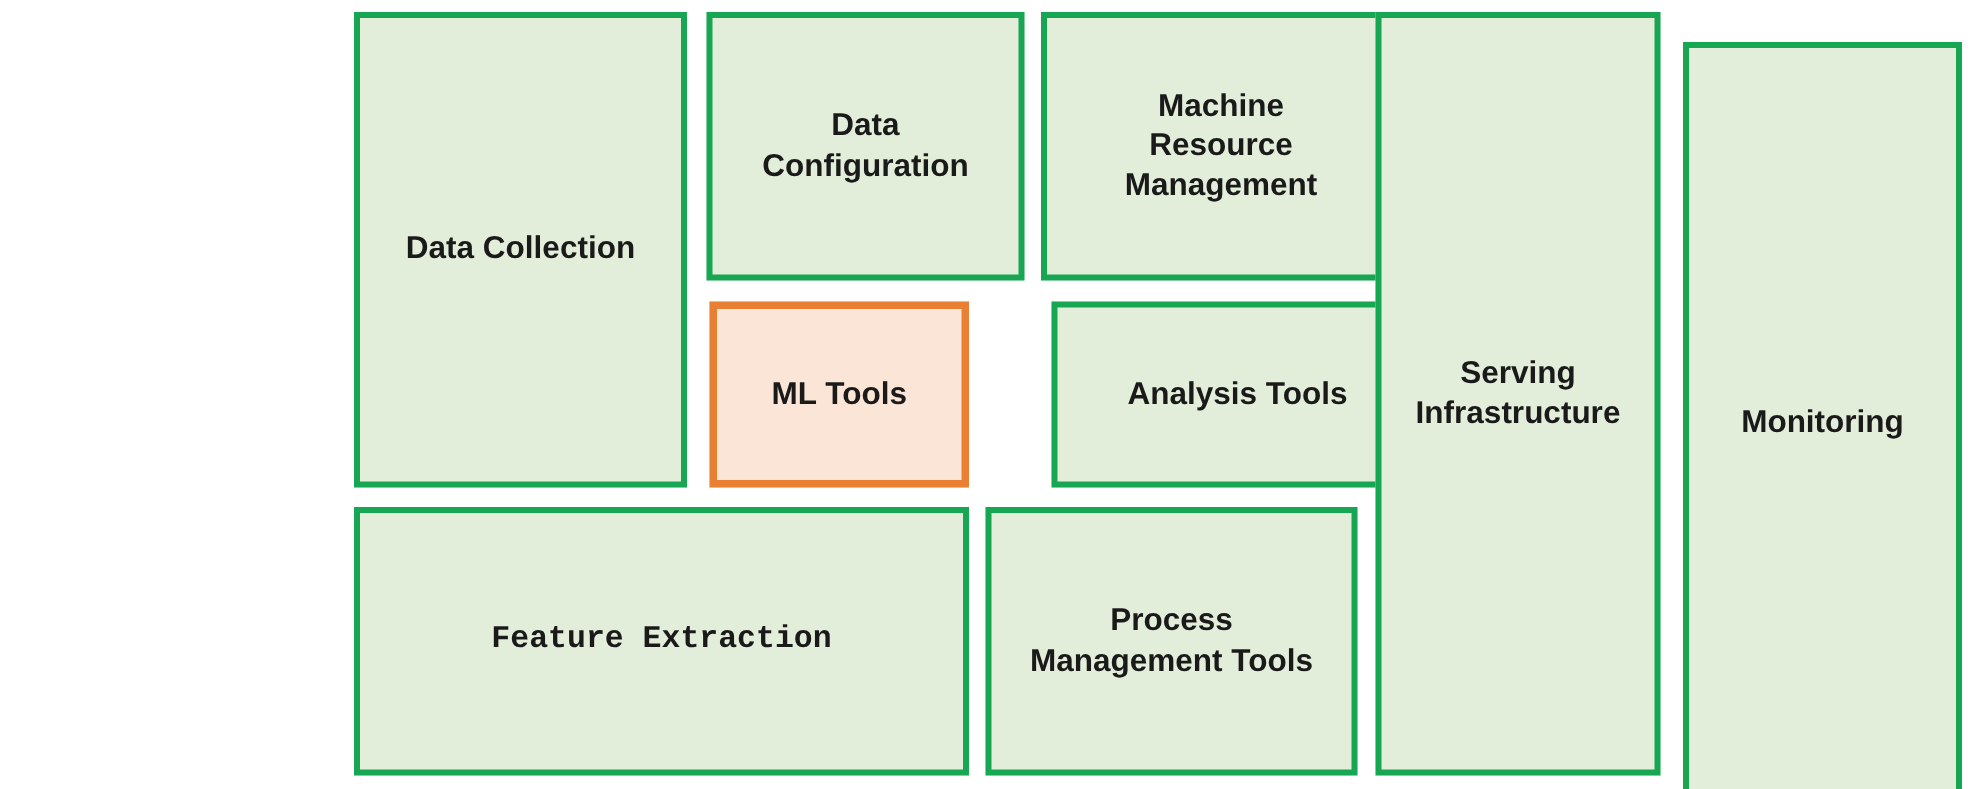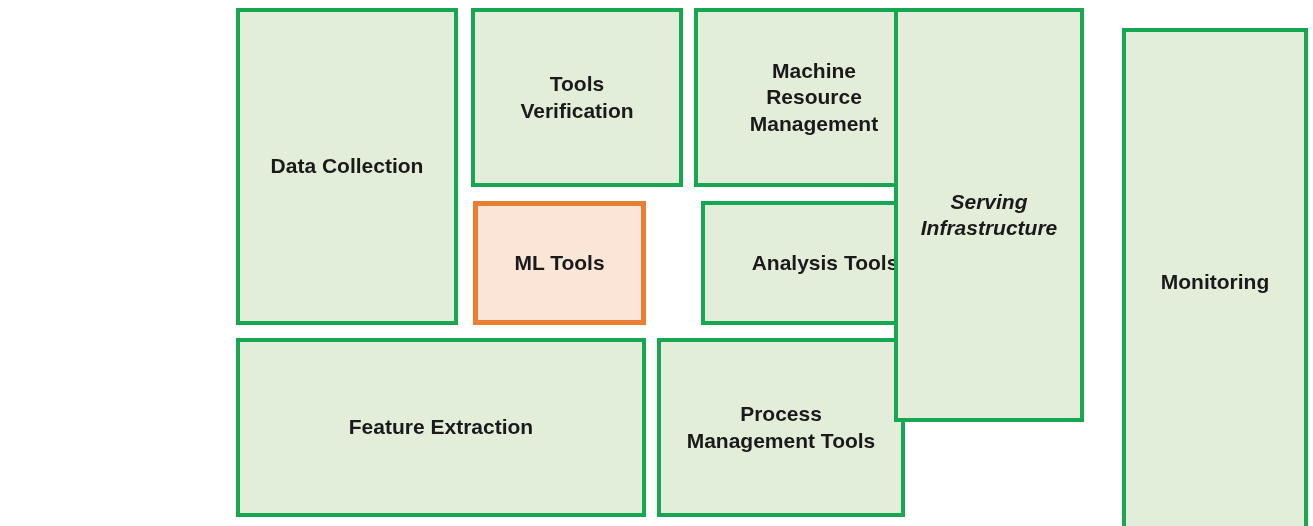--- a/index.html
+++ b/index.html
@@ -37,37 +37,37 @@
   .wrap-min { width: min-content; }
   .wrap-200 { max-width: 200px; }
 
   
   #box-configuration              { left: 8px;    top: 8px;   width: 209px; height: 509px; }
   #box-data-collection            { left: 236px;  top: 8px;   width: 222px; height: 317px; }
   #box-data-verification          { left: 471px;  top: 8px;   width: 212px; height: 179px; }
   #box-machine-resource-management{ left: 694px;  top: 8px;   width: 240px; height: 179px; }
   #box-ml-code                    { left: 473px;  top: 201px; width: 173px; height: 124px; }
   #box-analysis-tools             { left: 657px;  top: 201px; width: 248px; height: 124px; margin-left: 44px; }
-  #box-feature-extraction         { left: 236px;  top: 338px; width: 410px; height: 179px; }
+  #box-feature-extraction         { left: 236px;  top: 338px; width: 410px; height: 179px; font-family: Liberation Mono, monospace; }
   #box-process-management-tools   { left: 657px;  top: 338px; width: 248px; height: 179px; }
-  #box-serving-infrastructure     { left: 894px;  top: 8px;   width: 190px; height: 414px; font-style: italic; }
+  #box-serving-infrastructure     { left: 917px;  top: 8px;   width: 190px; height: 509px; }
   #box-monitoring                 { left: 1122px; top: 8px;   width: 186px; height: 509px; margin-top: 20px; }
 </style>
 </head>
 <body>
 
 <div id="canvas" style="--bg: #ffffff; --green-border: #17a752; --green-fill: #e3eeda; --orange-border: #e87f33; --orange-fill: #fbe5d6; --text: #1a1a1a;">
 
 
   <div class="box" id="box-data-collection">
     <span class="label">Data Collection</span>
   </div>
 
   <div class="box" id="box-data-verification">
-    <span class="label wrap-min">Tools Verification</span>
+    <span class="label wrap-min">Data Configuration</span>
   </div>
 
   <div class="box" id="box-machine-resource-management">
     <span class="label wrap-min">Machine Resource Management</span>
   </div>
 
   <div class="box orange" id="box-ml-code">
     <span class="label">ML Tools</span>
   </div>
 

